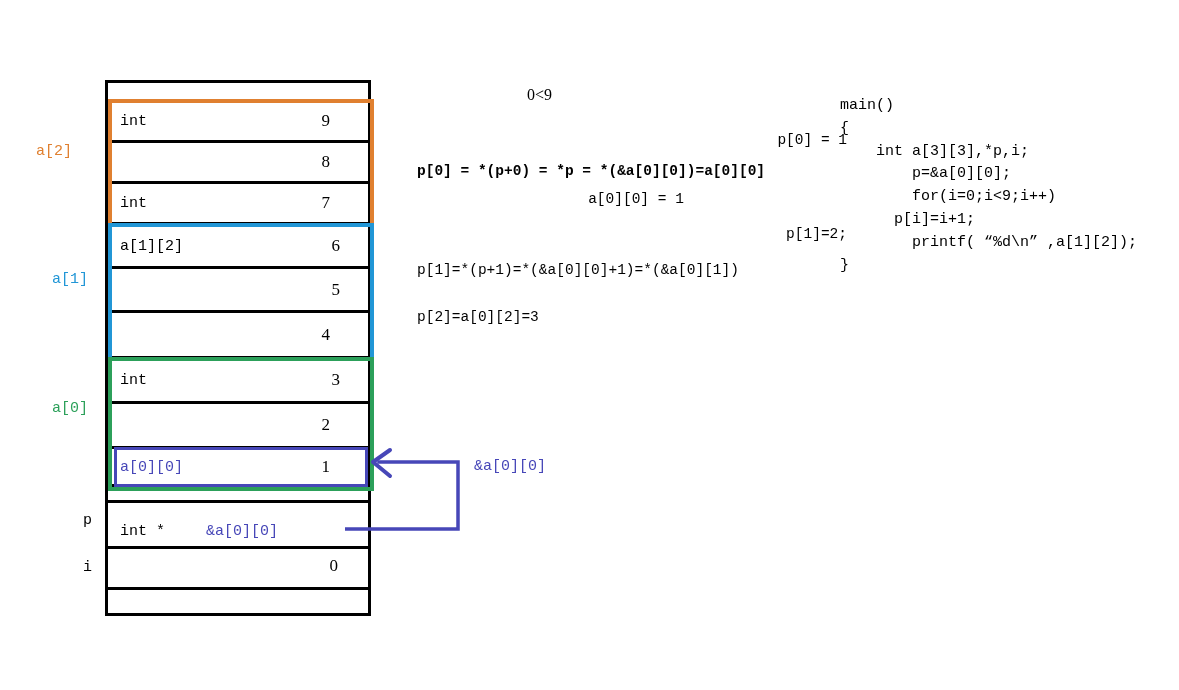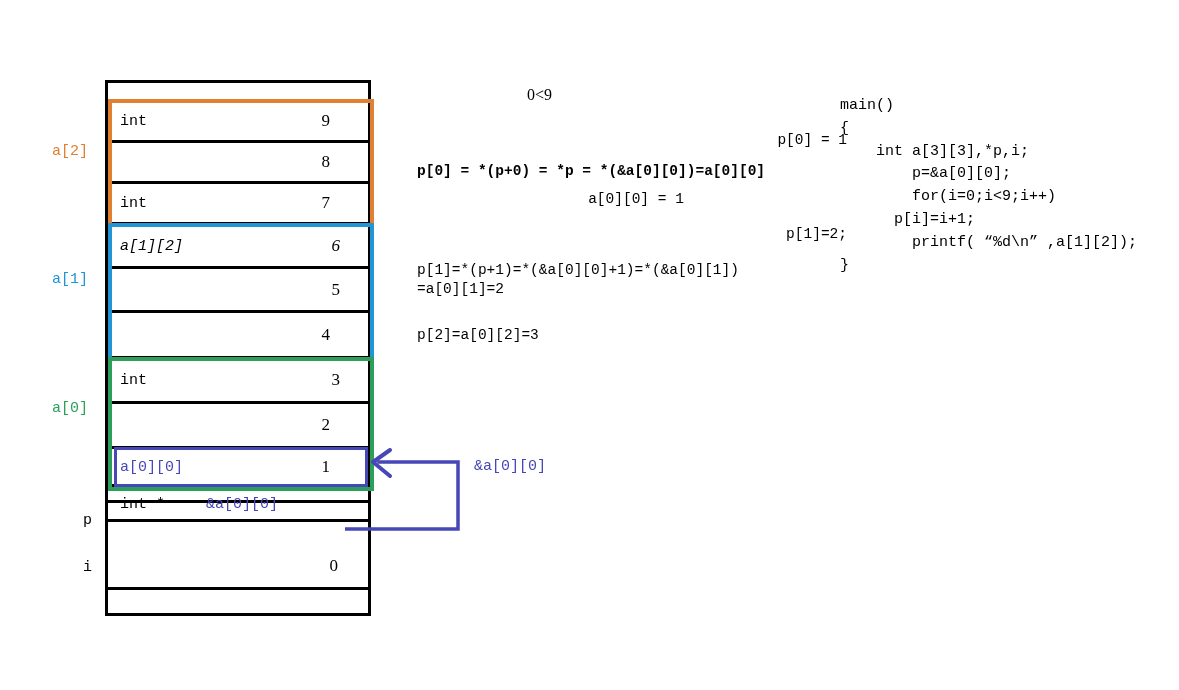--- a/index.html
+++ b/index.html
@@ -163,21 +163,21 @@
     </div>
     <div class="cell" style="top:60px;height:41px;">
       <span class="cell-type"></span>
       <span class="cell-val">8</span>
     </div>
     <div class="cell" style="top:101px;height:41px;">
       <span class="cell-type">int</span>
       <span class="cell-val">7</span>
     </div>
 
-    <div class="cell" style="top:142px;height:44px;font-style:italic;">
+    <div class="cell" style="top:142px;height:44px;">
       <span class="cell-type">a[1][2]</span>
       <span class="cell-val wide">6</span>
     </div>
     <div class="cell" style="top:186px;height:44px;">
       <span class="cell-type"></span>
       <span class="cell-val wide">5</span>
     </div>
     <div class="cell" style="top:230px;height:46px;">
       <span class="cell-type"></span>
       <span class="cell-val">4</span>
@@ -191,42 +191,42 @@
       <span class="cell-type"></span>
       <span class="cell-val">2</span>
     </div>
     <div class="cell" style="top:366px;height:38px;">
       <span class="cell-type blue">a[0][0]</span>
       <span class="cell-val">1</span>
     </div>
 
     <div class="cell" style="top:404px;height:16px;"></div>
 
-    <div class="cell" style="top:405px;height:34px;">
+    <div class="cell" style="top:432px;height:34px;">
       <span class="cell-type">int *</span>
       <span class="cell-type blue" style="left:98px;">&amp;a[0][0]</span>
     </div>
 
     <div class="cell" style="top:462px;height:45px;">
       <span class="cell-type"></span>
       <span class="cell-val" style="right:30px;">0</span>
     </div>
 
     <div class="cell" style="top:507px;height:26px;border-bottom:none;">
       <span class="cell-type"></span>
       <span class="cell-val"></span>
     </div>
 
     <div class="group-box" style="left:0px;top:16px;width:266px;height:128px;border:4px solid #e08030;"></div>
     <div class="group-box" style="left:0px;top:140px;width:266px;height:138px;border:4px solid #2196d6;"></div>
     <div class="group-box" style="left:0px;top:274px;width:266px;height:134px;border:4px solid #2ca05a;"></div>
     <div class="group-box" style="left:6px;top:364px;width:254px;height:40px;border:3px solid #4747b8;"></div>
   </div>
 
-  <div class="group-label" style="left:52px;top:143px;color:#e08030;">a[2]</div>
+  <div class="group-label" style="left:36px;top:143px;color:#e08030;">a[2]</div>
   <div class="group-label" style="left:52px;top:271px;color:#2196d6;">a[1]</div>
   <div class="group-label" style="left:52px;top:400px;color:#2ca05a;">a[0]</div>
 
   <div class="side-label" style="left:60px;top:512px;width:32px;">p</div>
   <div class="side-label" style="left:60px;top:559px;width:32px;">i</div>
 
   <svg id="pointer-arrow" viewBox="0 0 130 110" xmlns="http://www.w3.org/2000/svg">
 
     <path d="M 0 89 L 113 89 L 113 22 L 34 22" stroke="#4747b8" stroke-width="3.5" fill="none" stroke-linecap="square" stroke-linejoin="miter"></path>
 
@@ -236,21 +236,20 @@
   <div id="arrow-label">&amp;a[0][0]</div>
 
   <div id="loop-cond">0&lt;9</div>
 
   <div id="notes">
     <div class="note-line" style="margin-left:0px;margin-top:0px;text-align:right;">p[0] = 1</div>
     <div class="note-line" style="margin-left:0px;margin-top:16px;font-weight:bold;">p[0] = *(p+0) = *p = *(&amp;a[0][0])=a[0][0]</div>
     <div class="note-line" style="margin-left:8px;margin-top:14px;text-align:center;">a[0][0] = 1</div>
     <div class="note-line" style="margin-left:12px;margin-top:20px;text-align:right;">p[1]=2;</div>
     <div class="note-line" style="margin-left:0px;margin-top:22px;">p[1]=*(p+1)=*(&amp;a[0][0]+1)=*(&amp;a[0][1])</div>
-    <div class="note-line" style="margin-left:0px;margin-top:4px;">=a[0][1]=2</div>
     <div class="note-line" style="margin-left:0px;margin-top:32px;">p[2]=a[0][2]=3</div>
   </div>
 
   <div id="code-block">
     <div class="code-line">main()</div>
     <div class="code-line">{</div>
     <div class="code-line">    int a[3][3],*p,i;</div>
     <div class="code-line">        p=&amp;a[0][0];</div>
     <div class="code-line">        for(i=0;i&lt;9;i++)</div>
     <div class="code-line">      p[i]=i+1;</div>

